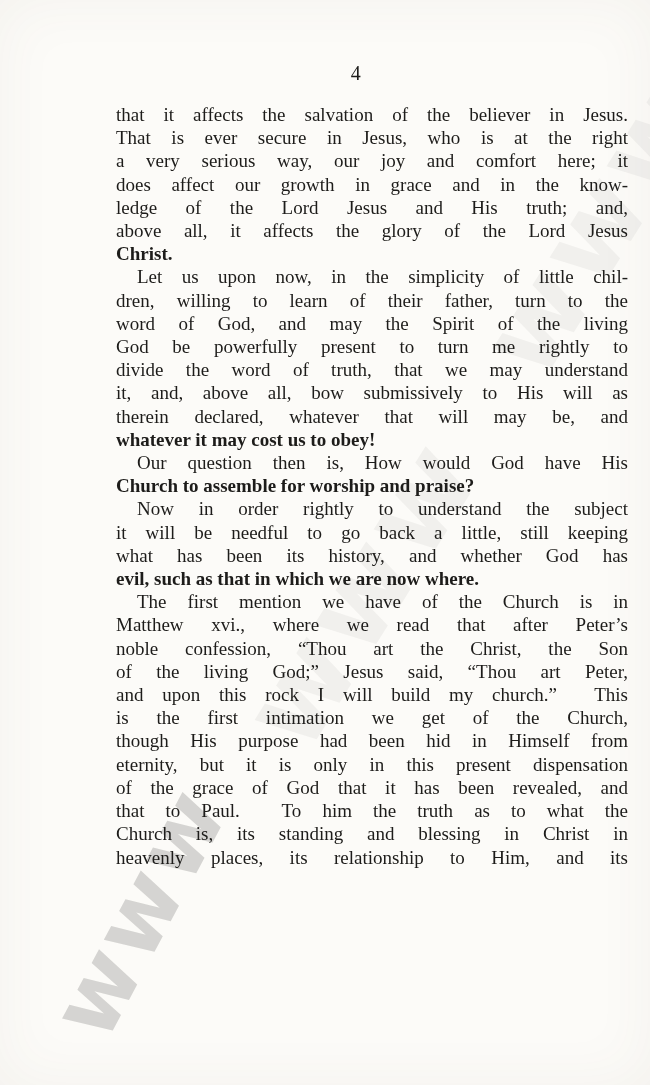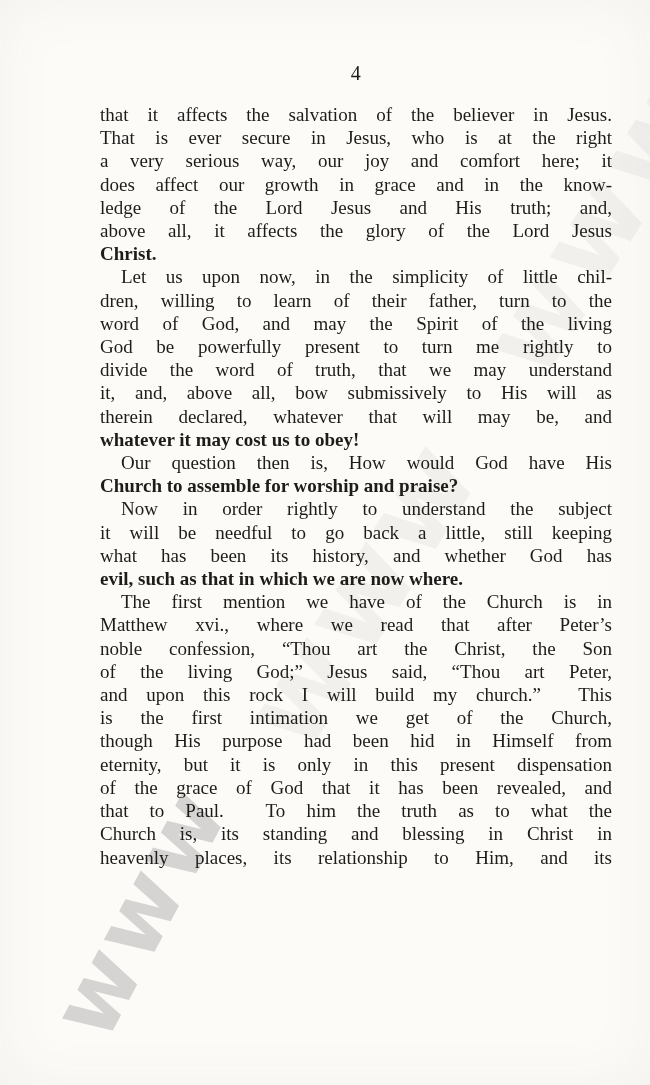--- a/index.html
+++ b/index.html
@@ -24,21 +24,21 @@
     left: 100px;
     width: 512px;
     text-align: center;
     font-size: 20px;
     letter-spacing: 0.5px;
     z-index: 2;
   }
   .text-block {
     position: absolute;
     top: 103px;
-    left: 100px;
+    left: 116px;
     width: 512px;
     font-size: 19px;
     line-height: 23.2px;
     z-index: 2;
   }
   .para { margin: 0; }
   .line {
     text-align: justify;
     text-align-last: justify;
   }

